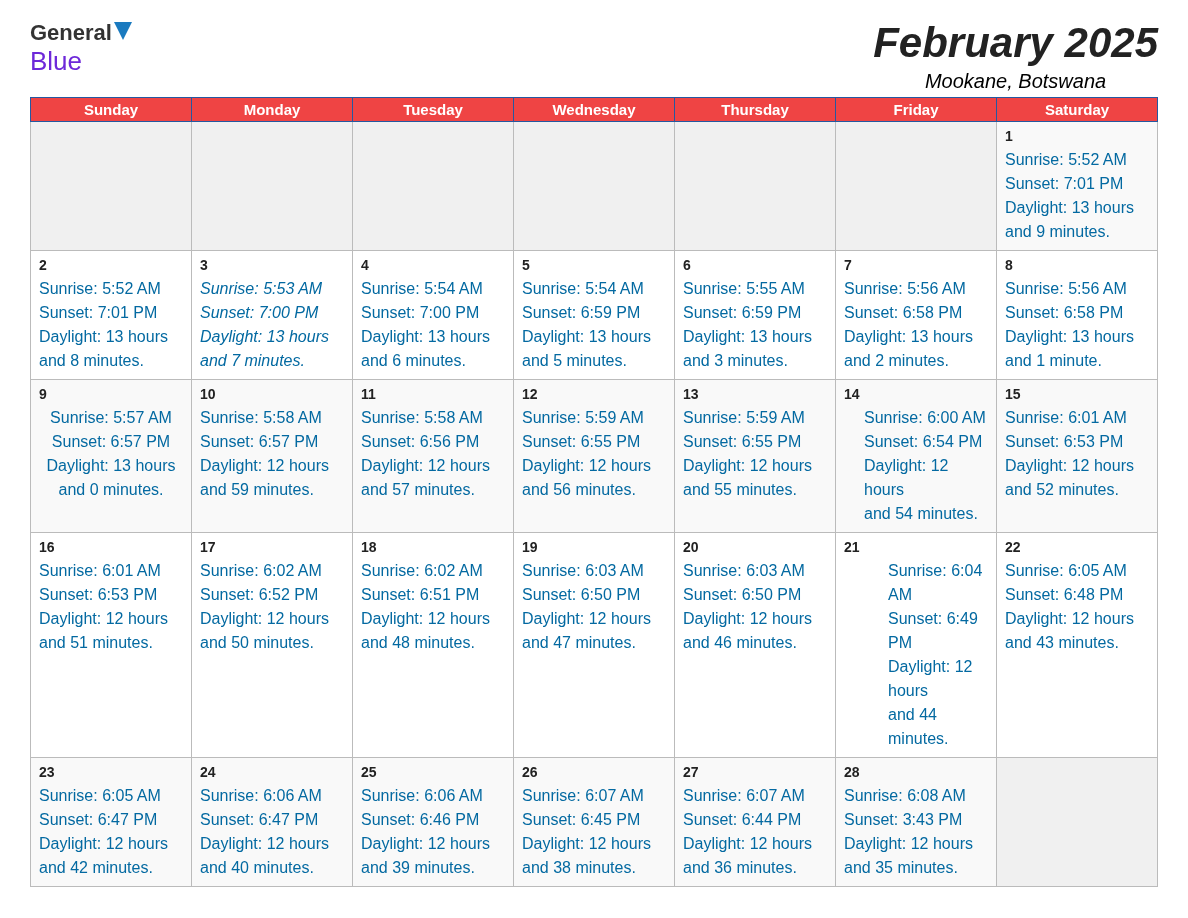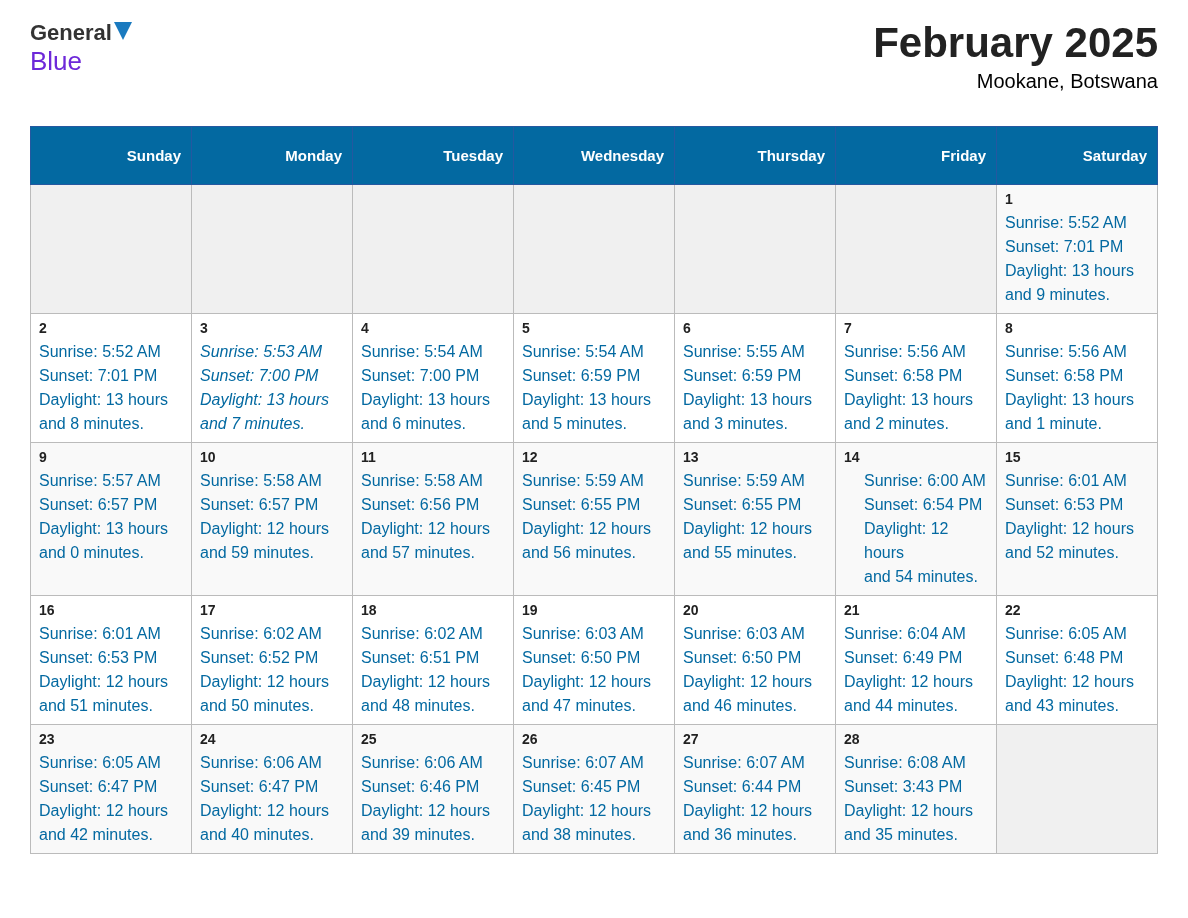--- a/index.html
+++ b/index.html
@@ -7,58 +7,59 @@
       font-family: Arial, Helvetica, sans-serif;
       background: #fff;
       padding: 20px 30px;
       width: 1188px;
       min-height: 918px;
     }
     .header {
       display: flex;
       justify-content: space-between;
       align-items: flex-start;
-      margin-bottom: 33px;
+      margin-bottom: 4px;
     }
     .logo-text-general {
       font-size: 22px;
       font-weight: bold;
       color: #333;
     }
     .logo-text-blue {
       font-size: 26px;
       font-weight: normal;
       color: #6d28d9;
     }
     .title-block {
-      text-align: right;
+      text-align: center;
+      font-style: italic;
     }
     .month-title {
       font-size: 42px;
       font-weight: bold;
       color: #222;
       line-height: 1.1;
     }
     .location-title {
       font-size: 20px;
       color: #000000;
       margin-top: 4px;
     }
     .calendar {
       width: 100%;
       border-collapse: collapse;
       border: 1px solid #ccc;
     }
     .calendar th {
-      background-color: #0369a1;
+      background-color: #ef4444;
       color: #fff;
       font-size: 15px;
       font-weight: bold;
-      padding: 20px 10px;
-      text-align: right;
+      padding: 3px 10px;
+      text-align: center;
       border: 1px solid #2558a0;
     }
     .calendar td {
       vertical-align: top;
       border: 1px solid #bbb;
       padding: 6px 8px;
       width: calc(100% / 7);
       min-height: 100px;
       font-size: 12.5px;
       color: #333;
@@ -193,21 +194,21 @@
           <span class="day-number">8</span>
           <div class="day-info" style="white-space: pre-line;">Sunrise: 5:56 AM
 Sunset: 6:58 PM
 Daylight: 13 hours
 and 1 minute.</div>
         </td>
       </tr>
       <tr>
         <td>
           <span class="day-number">9</span>
-          <div class="day-info" style="white-space: pre-line;">Sunrise: 5:57 AM
+          <div class="day-info" style="white-space: pre-line; text-align: center;">Sunrise: 5:57 AM
 Sunset: 6:57 PM
 Daylight: 13 hours
 and 0 minutes.</div>
         </td>
         <td>
           <span class="day-number">10</span>
           <div class="day-info" style="white-space: pre-line;">Sunrise: 5:58 AM
 Sunset: 6:57 PM
 Daylight: 12 hours
 and 59 minutes.</div>
@@ -279,21 +280,21 @@
         </td>
         <td>
           <span class="day-number">20</span>
           <div class="day-info" style="white-space: pre-line;">Sunrise: 6:03 AM
 Sunset: 6:50 PM
 Daylight: 12 hours
 and 46 minutes.</div>
         </td>
         <td>
           <span class="day-number">21</span>
-          <div class="day-info" style="white-space: pre-line;">Sunrise: 6:04 AM
+          <div class="day-info" style="white-space: pre-line; margin-left: 44px;">Sunrise: 6:04 AM
 Sunset: 6:49 PM
 Daylight: 12 hours
 and 44 minutes.</div>
         </td>
         <td>
           <span class="day-number">22</span>
           <div class="day-info" style="white-space: pre-line;">Sunrise: 6:05 AM
 Sunset: 6:48 PM
 Daylight: 12 hours
 and 43 minutes.</div>

